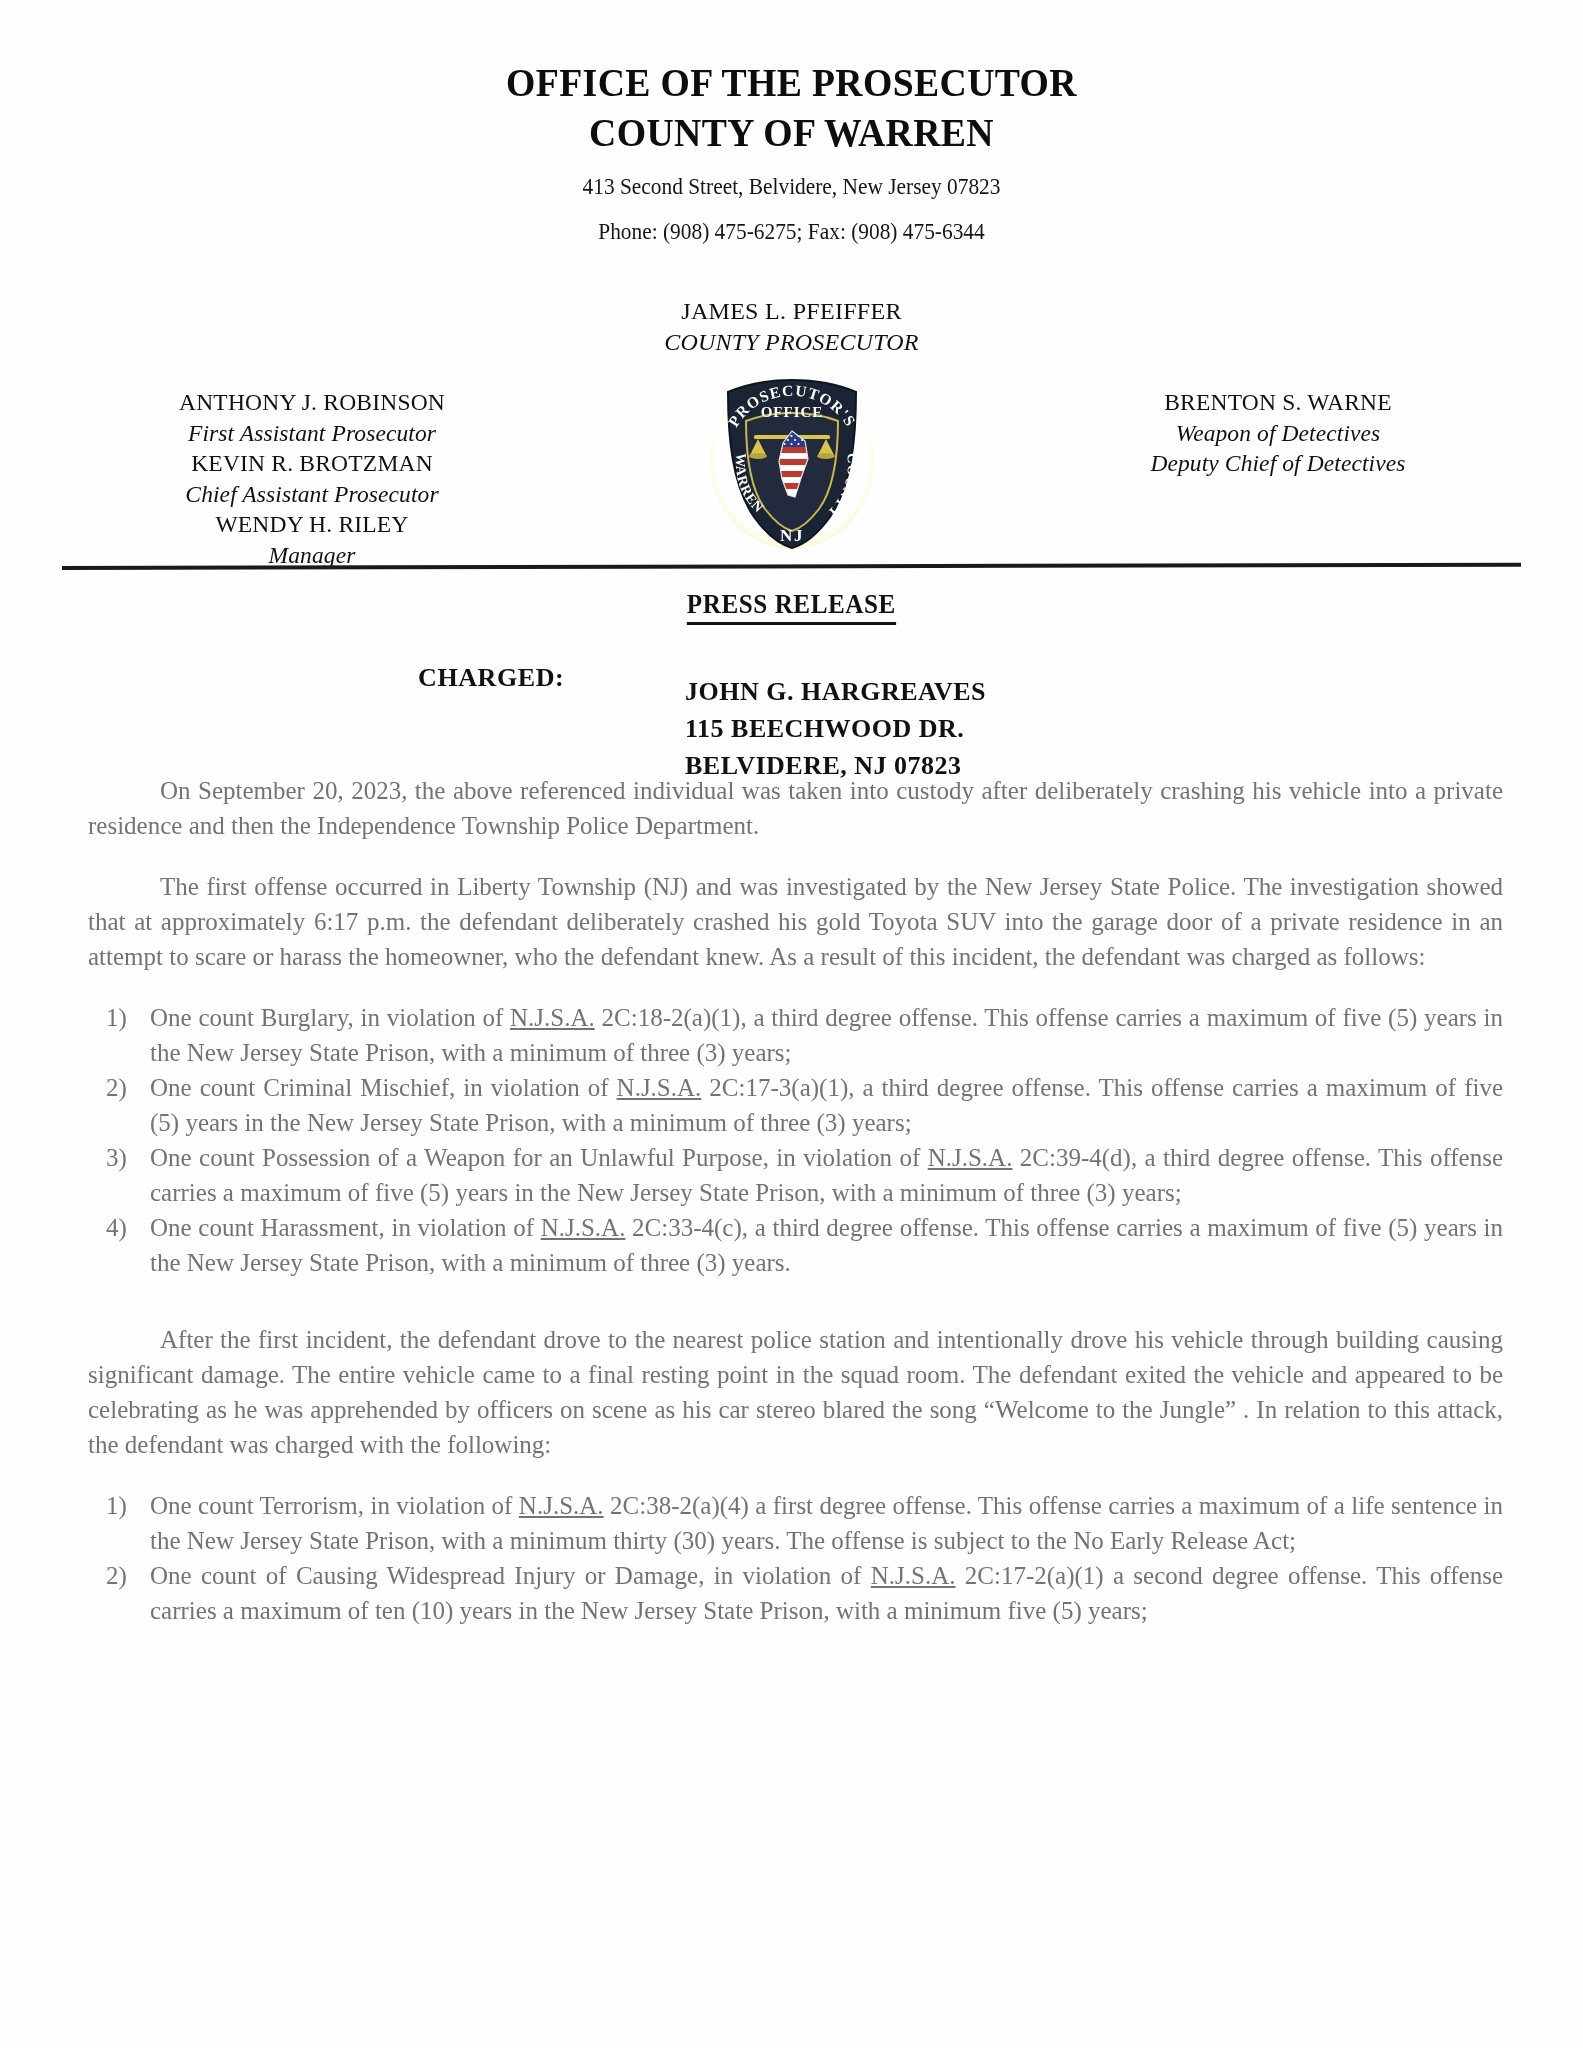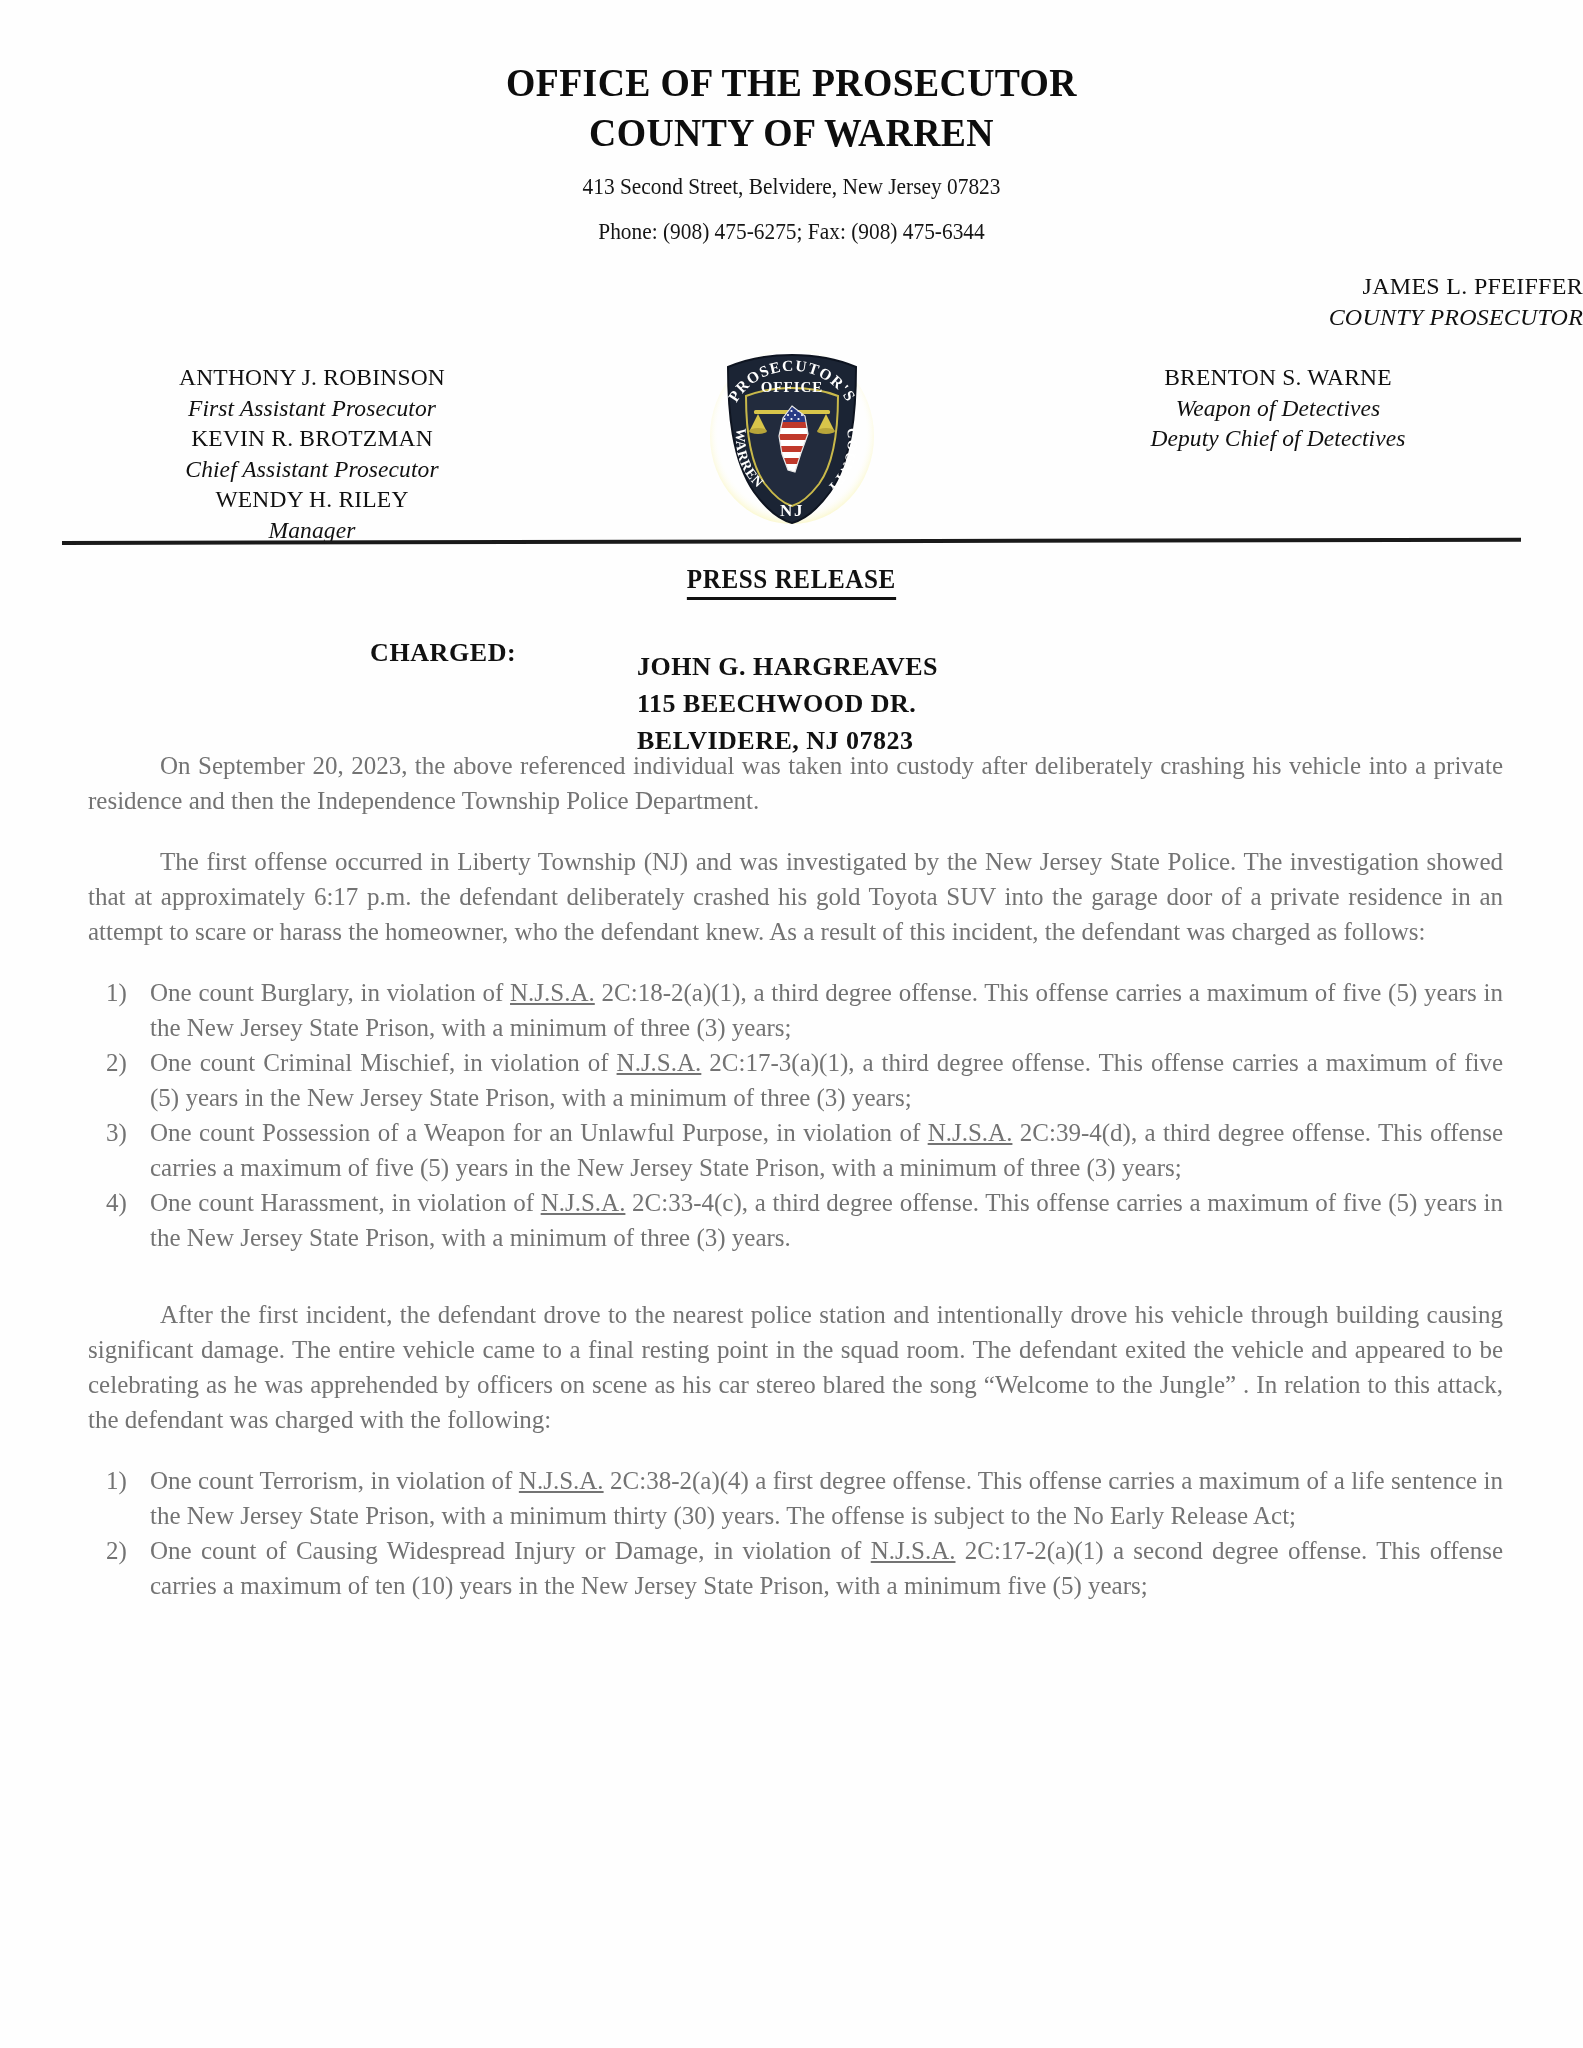--- a/index.html
+++ b/index.html
@@ -42,23 +42,22 @@
   }
   .lh-address {
     font-size: 22.5px;
     line-height: 1.40;
     margin-top: 14px;
     transform: scaleX(0.95);
     color: #151515;
   }
 
   .lh-prosecutor {
-    margin-top: 23px;
+    margin-top: 48px;
     line-height: 1.32;
-    text-align: right;
   }
   .lh-prosecutor .name {
     font-size: 24px;
     letter-spacing: 0.3px;
   }
   .lh-prosecutor .role {
     font-size: 24px;
     font-style: italic;
     letter-spacing: 0.2px;
   }
@@ -128,20 +127,21 @@
     padding-bottom: 2px;
     transform: scaleX(0.93);
     display: inline-block;
   }
 
   
   .charged {
     position: relative;
     margin-top: 38px;
     height: 110px;
+    margin-left: 48px;
   }
   .charged-label {
     position: absolute;
     left: 370px;
     top: 0;
     font-weight: bold;
     font-size: 26px;
     letter-spacing: 0.6px;
   }
   .charged-lines {

